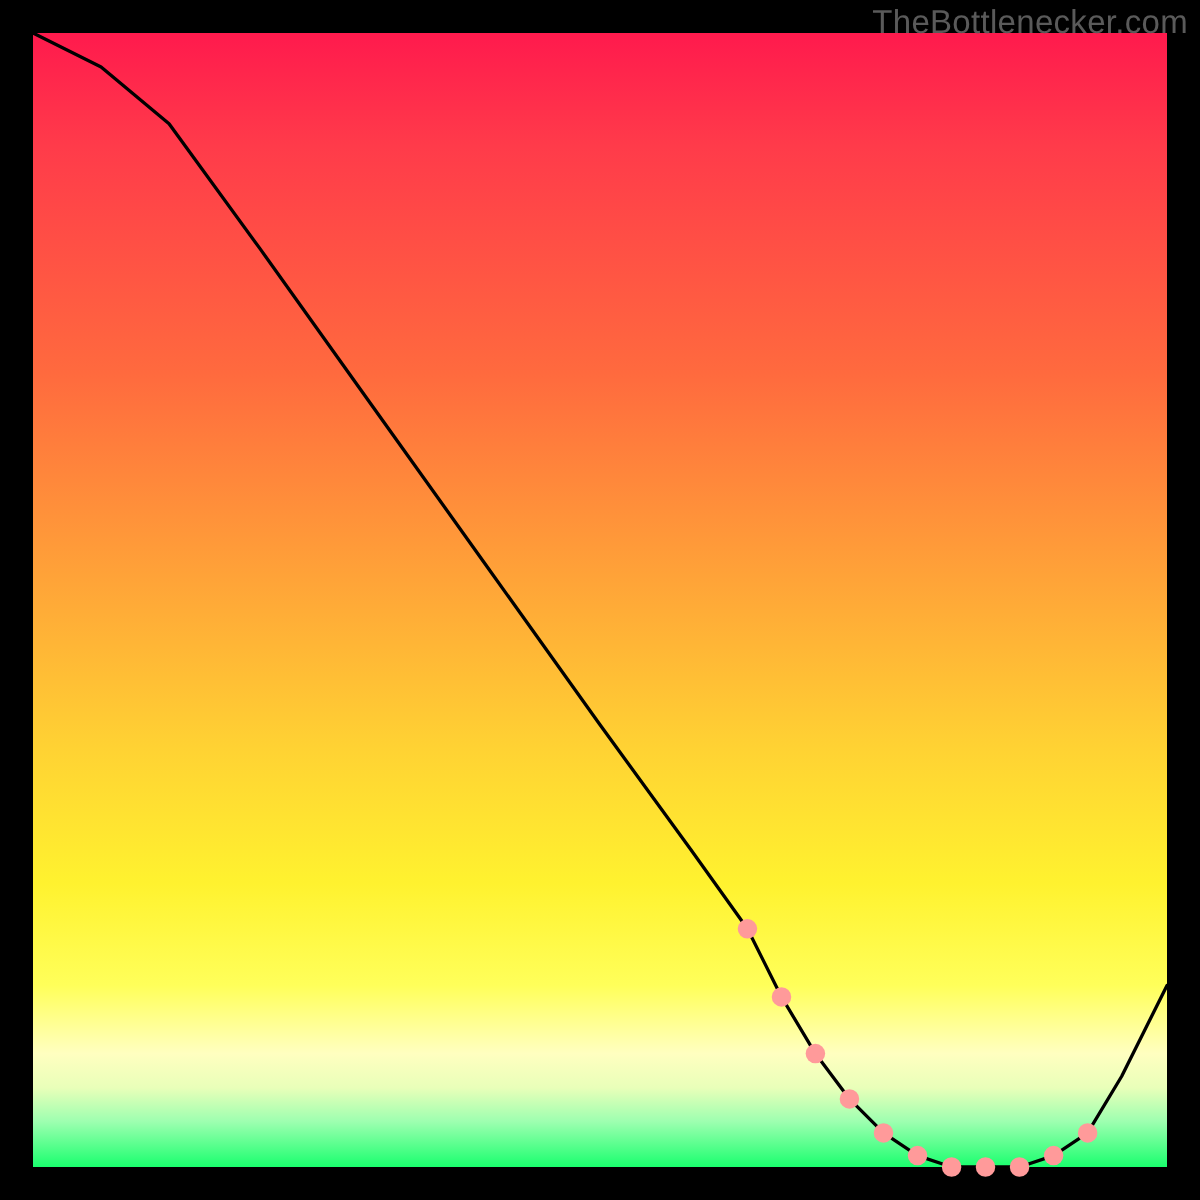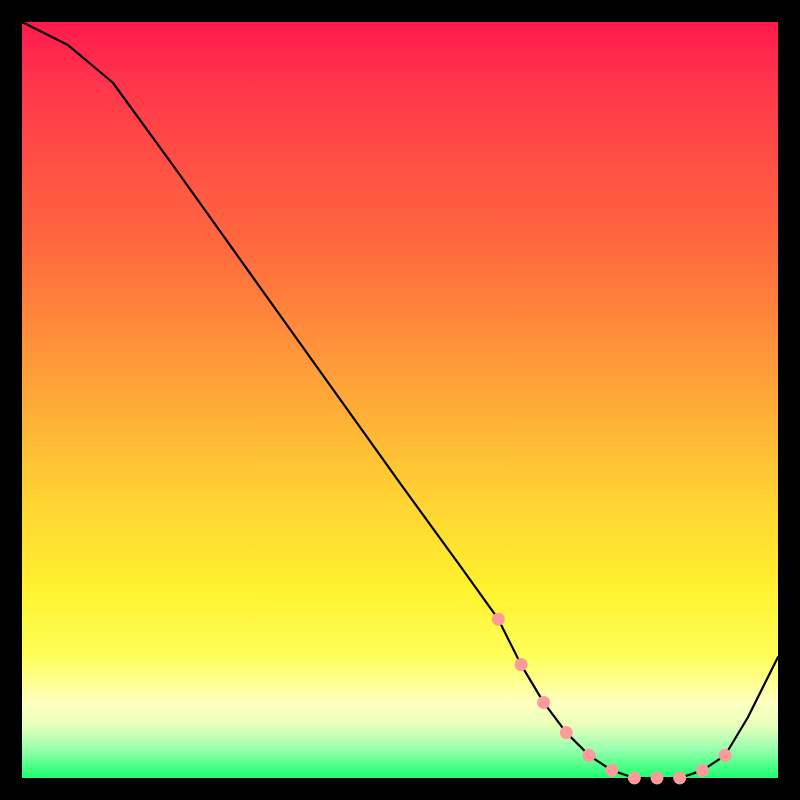--- a/index.html
+++ b/index.html
@@ -55,20 +55,21 @@
     width: 756px;
     height: 756px;
     overflow: visible;
   }
 </style>
 </head>
 <body>
 
 <div class="frame">
 
+  <div class="watermark">TheBottlenecker.com</div>
 
   <div class="plot">
     <svg class="curve" viewBox="0 0 756 756" preserveAspectRatio="none">
       <path fill="none" stroke="#000" stroke-width="2.2" stroke-linecap="round" stroke-linejoin="round" d="M0.0 0.0 L45.4 22.7 L90.7 60.5 L151.2 143.6 L226.8 249.5 L302.4 355.3 L378.0 461.2 L438.5 544.3 L476.3 597.2 L499.0 642.6 L521.6 680.4 L544.3 710.6 L567.0 733.3 L589.7 748.4 L612.4 756.0 L635.0 756.0 L657.7 756.0 L680.4 748.4 L703.1 733.3 L725.8 695.5 L756.0 635.0 "></path>
       <g>
           <circle cx="476.3" cy="597.2" r="6.5" fill="#ff9a9a"></circle>
           <circle cx="499.0" cy="642.6" r="6.5" fill="#ff9a9a"></circle>
           <circle cx="521.6" cy="680.4" r="6.5" fill="#ff9a9a"></circle>
           <circle cx="544.3" cy="710.6" r="6.5" fill="#ff9a9a"></circle>
           <circle cx="567.0" cy="733.3" r="6.5" fill="#ff9a9a"></circle>

